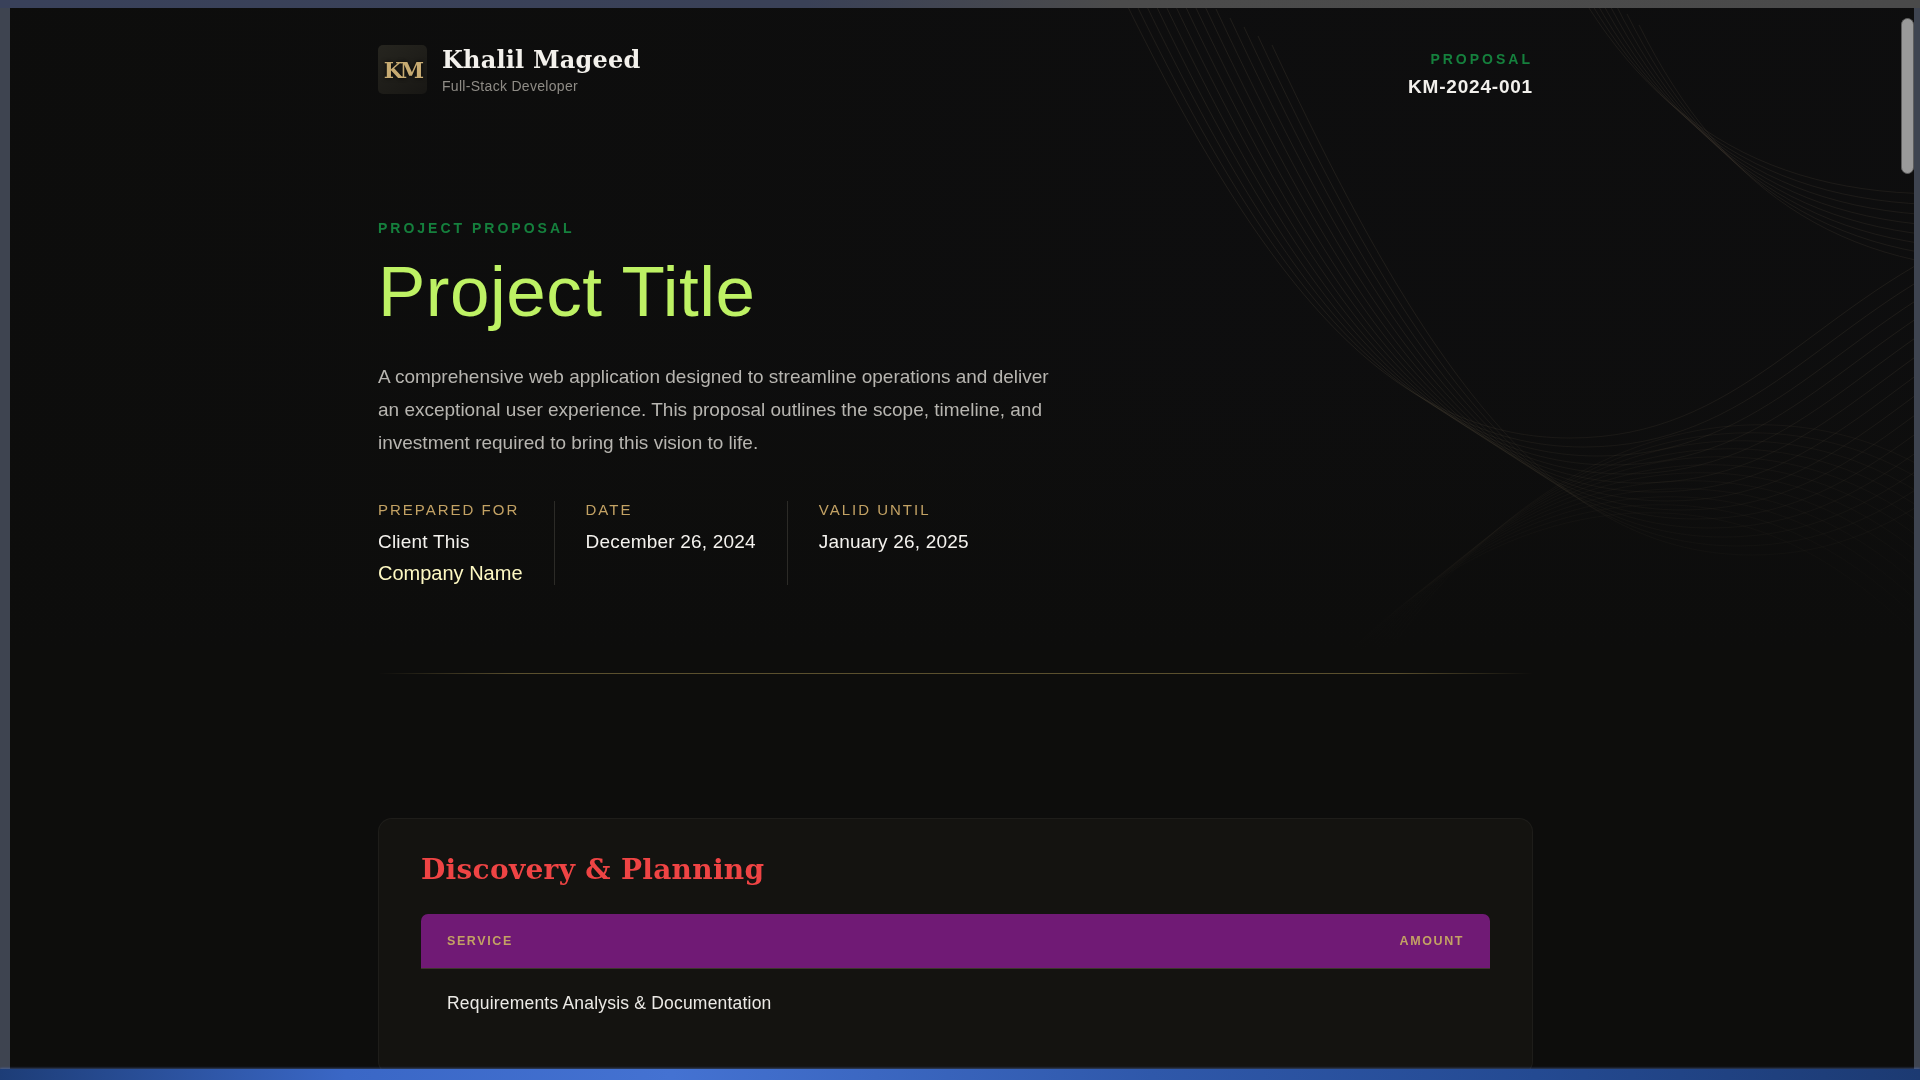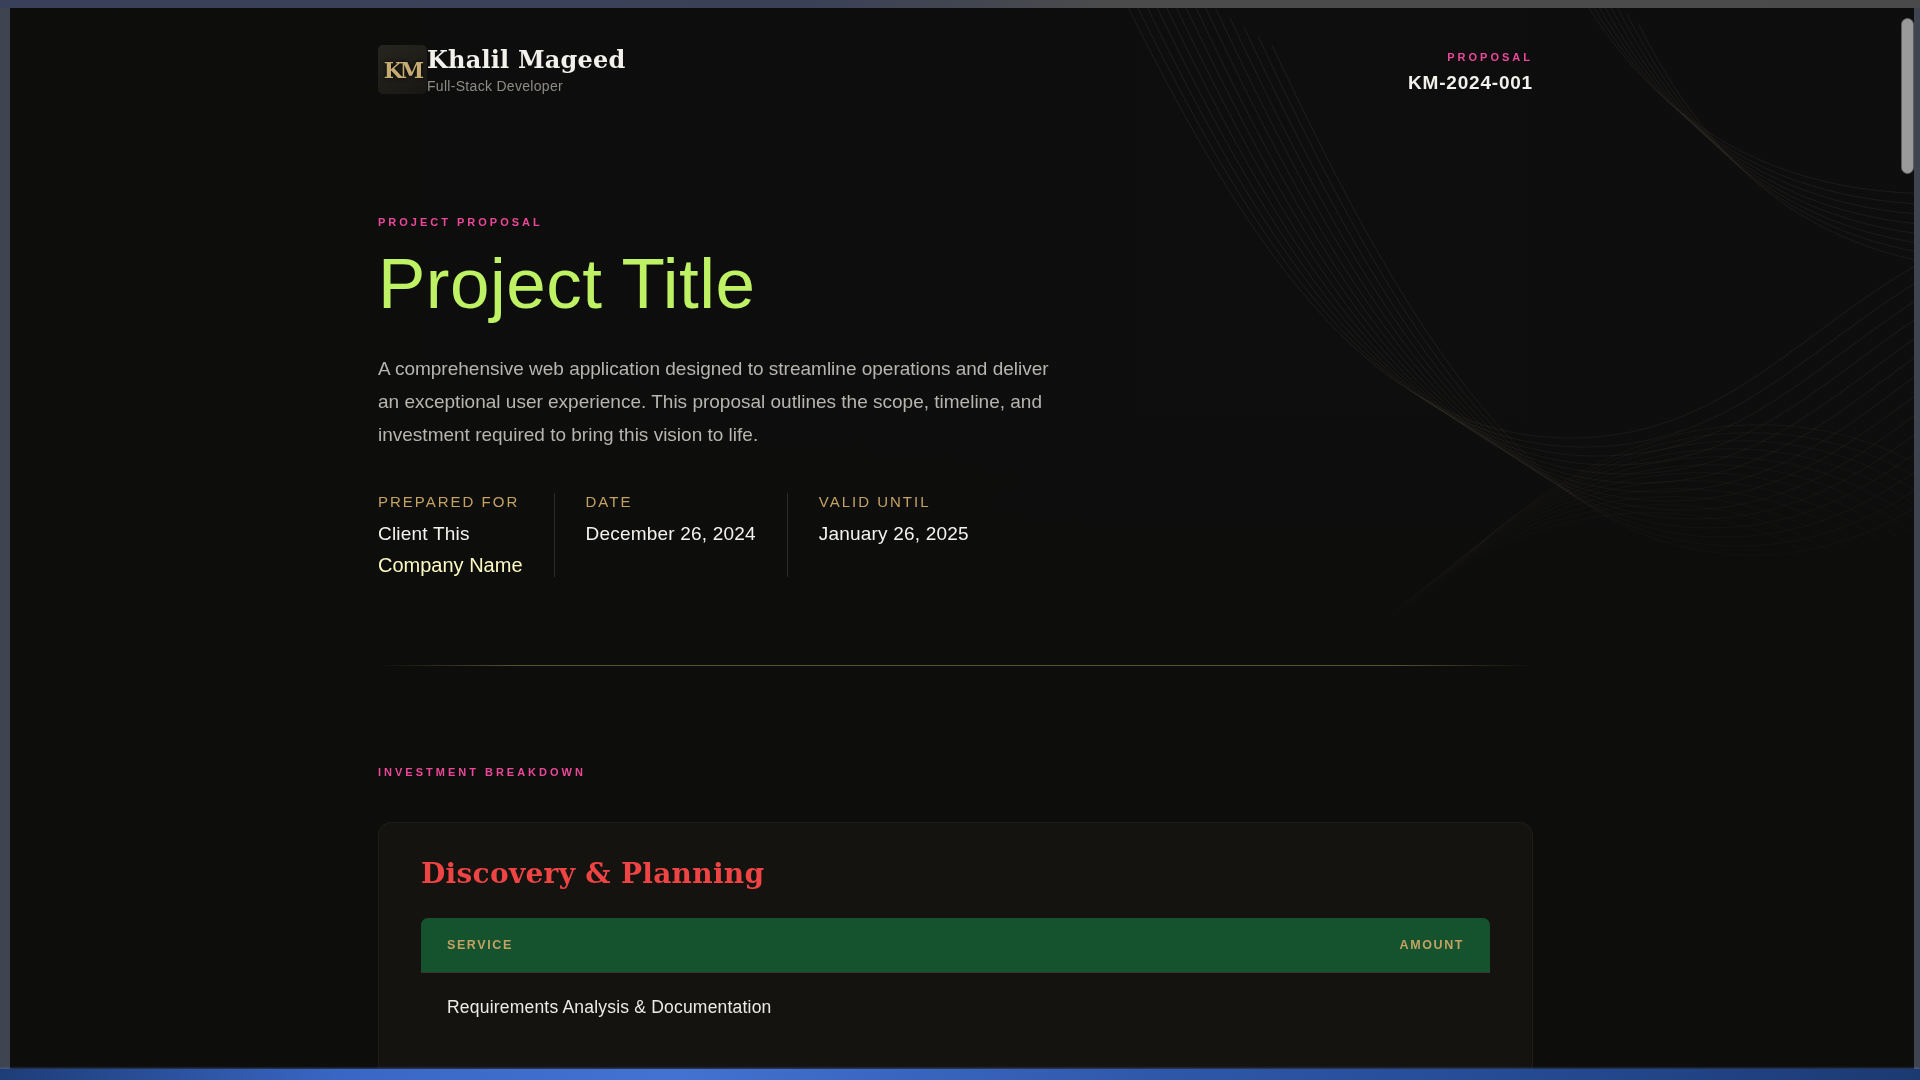--- a/index.html
+++ b/index.html
@@ -30,36 +30,36 @@
   .hero-bg svg { position:absolute; top:0; left:0; }
   .hero-overlay {
     position:absolute; inset:0;
     background:
       linear-gradient(90deg, rgba(13,13,12,.92) 0%, rgba(13,13,12,.6) 34%, rgba(13,13,12,.15) 62%, rgba(13,13,12,.25) 100%),
       linear-gradient(180deg, rgba(13,13,12,0) 55%, rgba(13,13,12,.75) 85%, #0d0d0c 99%);
   }
   
   .container { position:relative; width:1155px; margin-left:368px; }
   .topbar { padding-top:37px; display:flex; justify-content:space-between; align-items:flex-start; }
-  .brand { display:flex; align-items:center; }
+  .brand { display:flex; align-items:center; gap:15px; }
   .logo {
     width:49px; height:49px; background:linear-gradient(145deg,#26251f,#181714);
     border-radius:5px; display:flex; align-items:center; justify-content:center;
     font-family:"DejaVu Serif","Liberation Serif",serif;
     color:#c7ab72; font-size:22px; letter-spacing:-3px; font-weight:bold;
     text-shadow:0 0 4px rgba(0,0,0,.8);
   }
   .brand-name {
     font-family:"DejaVu Serif","Liberation Serif",serif;
     color:#f3f1ec; font-size:24px; font-weight:bold; letter-spacing:.2px;
   }
   .brand-role { color:#8f8c86; font-size:14px; margin-top:4px; letter-spacing:.3px; }
   .prop-block { text-align:right; padding-top:6px; }
   .eyebrow {
-    color:#ec4899; font-size:11px; font-weight:bold; letter-spacing:3px;
+    color:#15803d; font-size:14px; font-weight:bold; letter-spacing:3px;
   }
   .prop-num { color:#f2f0ec; font-size:19px; font-weight:bold; letter-spacing:.8px; margin-top:9px; }
   .hero-body { padding-top:122px; }
   .page-title {
     font-family:Liberation Sans, sans-serif;
     color:#bef264; font-size:71px; font-weight:500; line-height:1.1; margin-top:17px;
     letter-spacing:.5px;
   }
   .lede {
     margin-top:29px; max-width:690px;
@@ -83,21 +83,21 @@
   }
   .card {
     margin-top:44px; background:#141310; border:1px solid rgba(255,255,255,.045);
     border-radius:14px; padding:34px 42px 60px; 
   }
   .card-title {
     font-family:"DejaVu Serif","Liberation Serif",serif;
     color:#ef4444; font-size:28px; font-weight:600; letter-spacing:.3px;
   }
   .table-head {
-    margin-top:28px; background:#14532d; border-radius:7px 7px 0 0;
+    margin-top:28px; background:#701a75; border-radius:7px 7px 0 0;
     border-bottom:1px solid #3b362a;
     display:flex; justify-content:space-between; padding:20px 26px;align-items:flex-end;
   }
   .th { color:#c3a264; font-size:12.5px; font-weight:bold; letter-spacing:1.6px; }
   .table-row { padding:24px 26px 0; color:#eceae6; font-size:17.5px; letter-spacing:.2px; }
   
   .scroll-thumb {
     position:absolute; top:10px; right:0px; width:13px; height:156px;
     background:#9a9a9a; border:1px solid #5e5e5e; border-radius:7px; z-index:30;
   }
@@ -189,21 +189,20 @@
         <div class="meta-col">
           <div class="meta-label">VALID UNTIL</div>
           <div class="meta-value">January 26, 2025</div>
         </div>
       </div>
     </div>
 
     <div class="divider"></div>
 
     <div class="section2">
-      <div class="eyebrow">INVESTMENT BREAKDOWN</div>
 
       <div class="card">
         <div class="card-title">Discovery &amp; Planning</div>
         <div class="table-head">
           <div class="th">SERVICE</div>
           <div class="th">AMOUNT</div>
         </div>
         <div class="table-row">Requirements Analysis &amp; Documentation</div>
       </div>
     </div>

